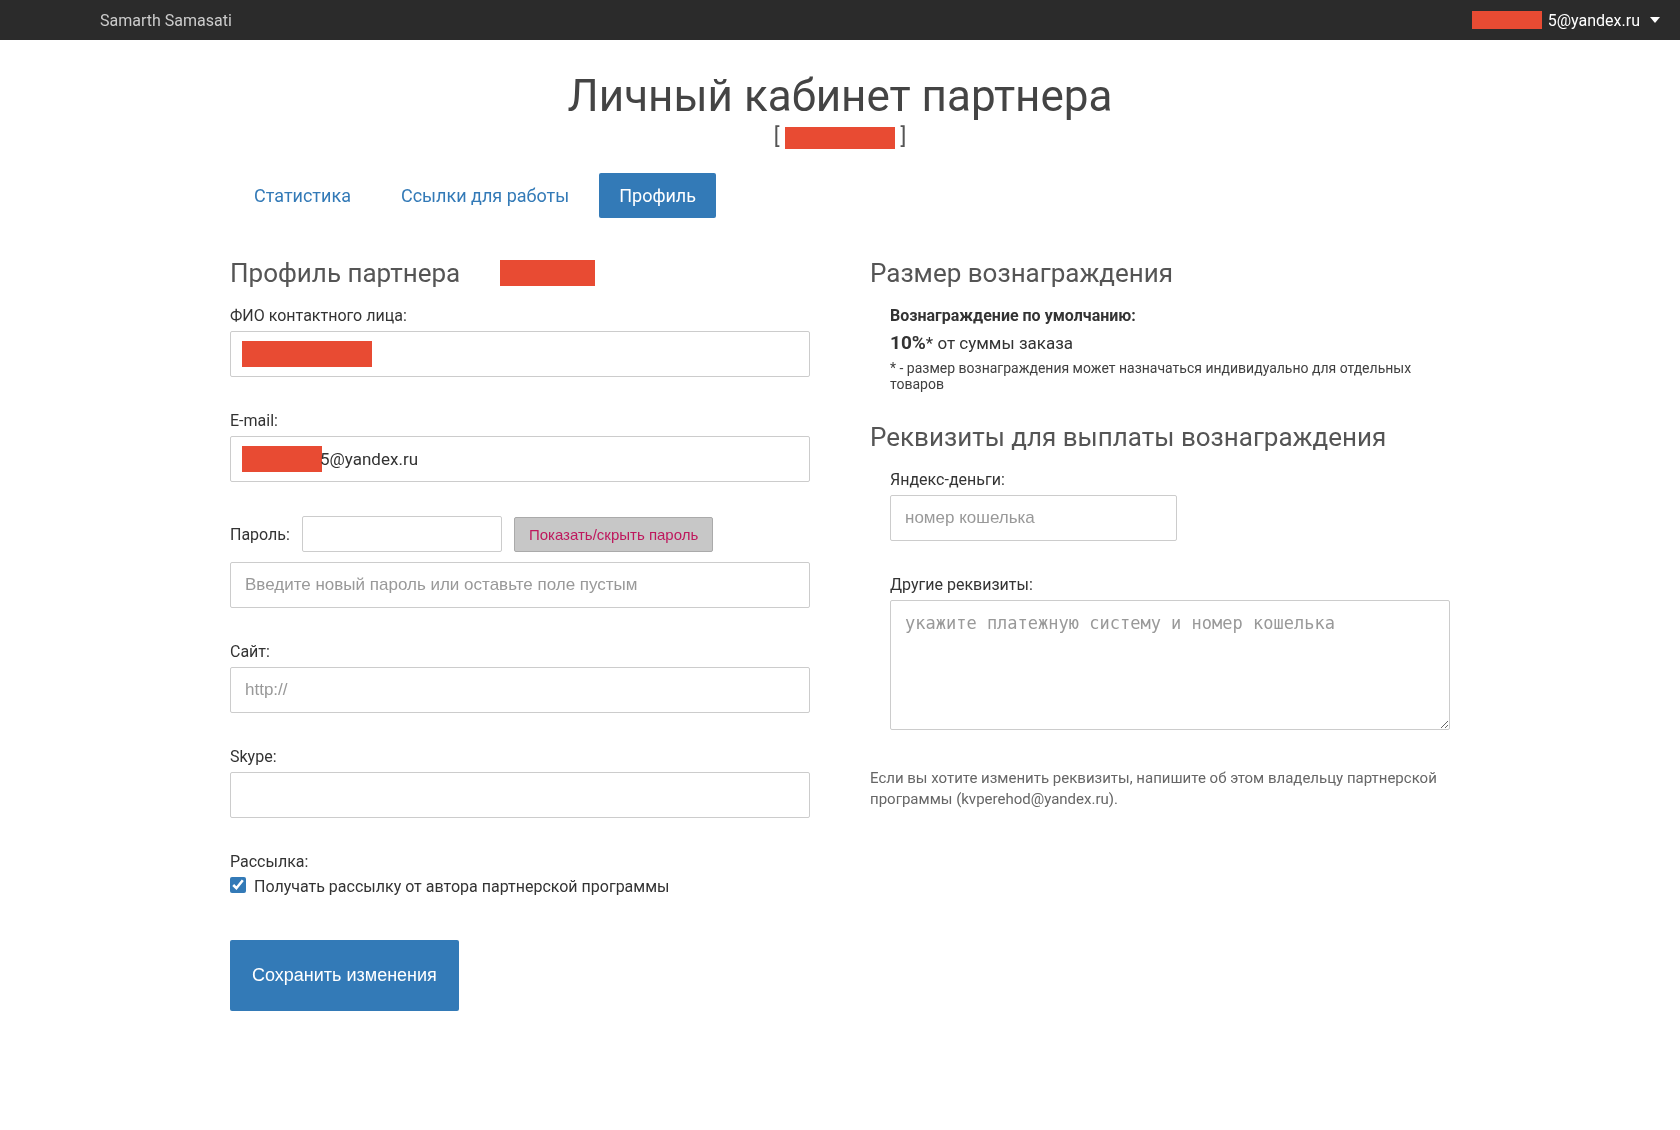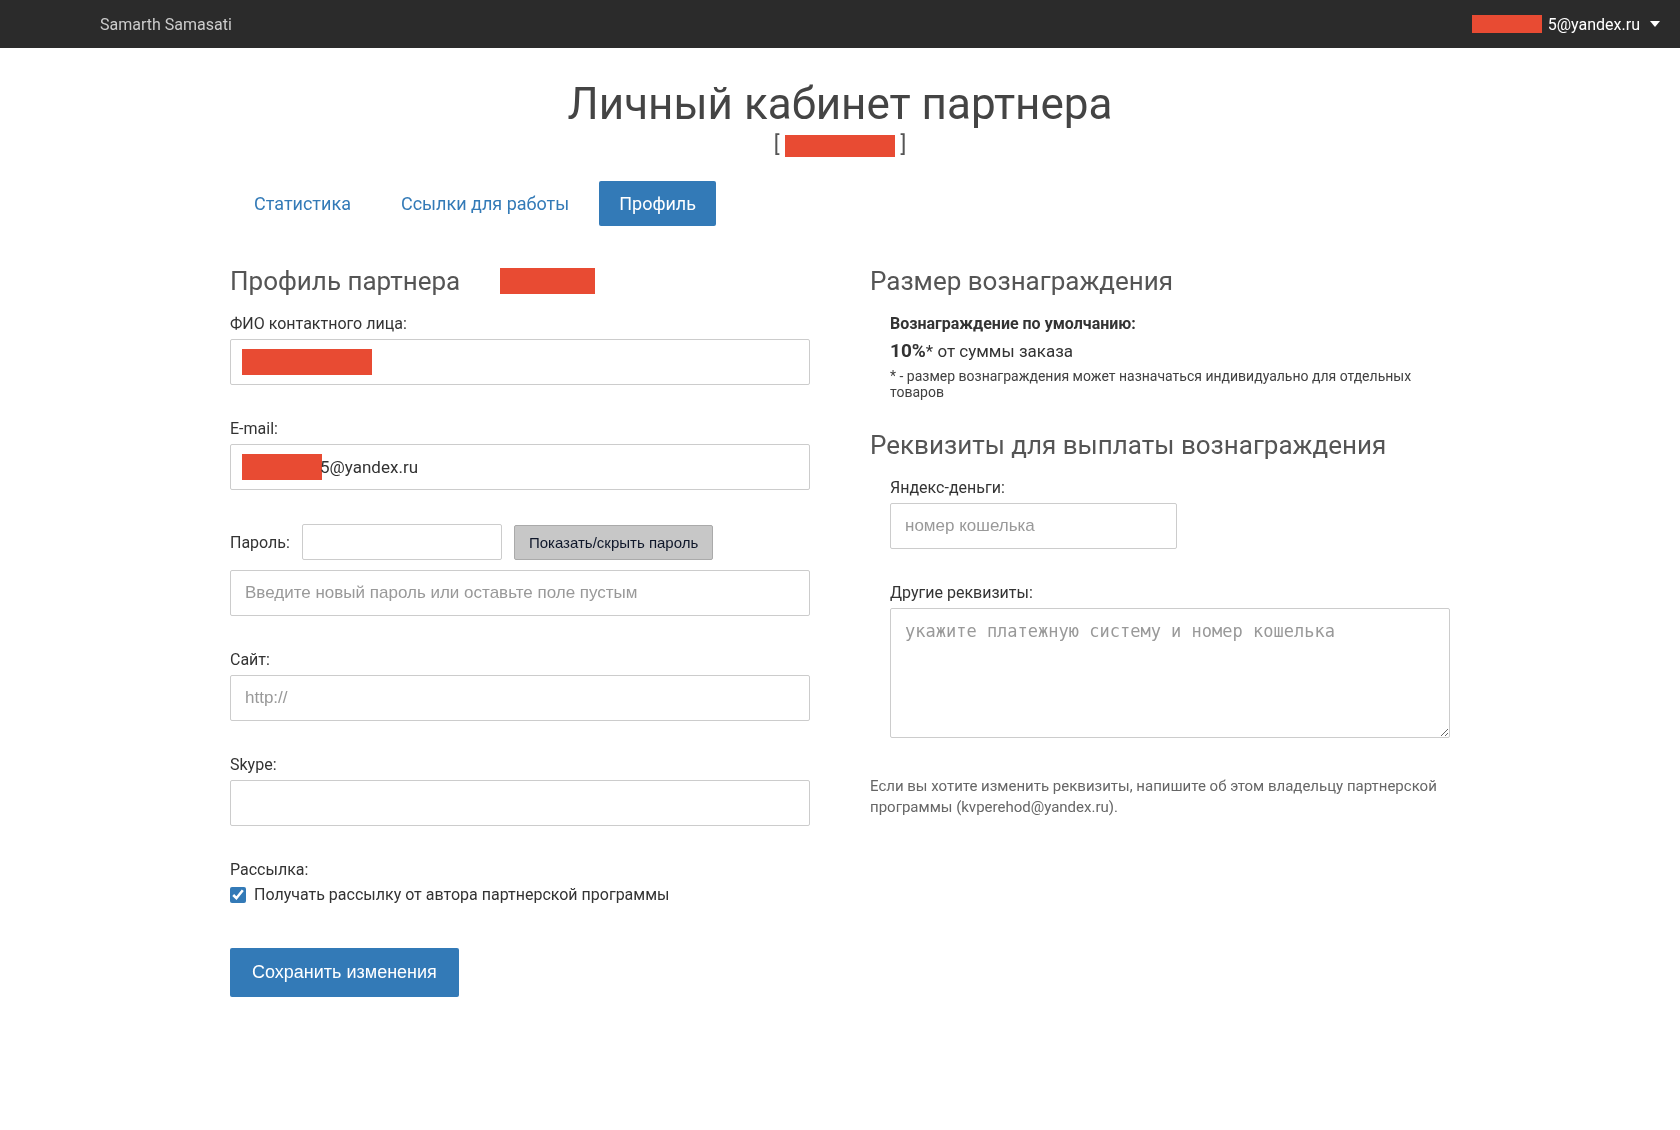--- a/index.html
+++ b/index.html
@@ -5,21 +5,21 @@
   * { box-sizing: border-box; margin: 0; padding: 0; }
   body {
     font-family: -apple-system, BlinkMacSystemFont, "Segoe UI", Roboto, "Helvetica Neue", Arial, sans-serif;
     font-size: 16px;
     color: #333;
     background: #fff;
   }
   .topbar {
     background: #2b2b2b;
     color: #ccc;
-    height: 48px;
+    height: 40px;
     display: flex;
     align-items: center;
     justify-content: space-between;
     padding: 0 20px 0 100px;
   }
   .topbar .brand { font-size: 16px; color: #ccc; }
   .topbar .user { display: flex; align-items: center; gap: 6px; color: #fff; font-size: 16px; }
   .redact-inline {
     background: #e84b33;
     display: inline-block;
@@ -139,37 +139,37 @@
     height: 36px;
     border: 1px solid #ccc;
     border-radius: 2px;
     padding: 0 8px;
   }
   .btn-gray {
     background: #c7c7c7;
     border: 1px solid #aaa;
     padding: 8px 14px;
     font-size: 15px;
-    color: #0f172a;
+    color: #be185d;
     cursor: pointer;
     border-radius: 2px;
   }
   .btn-primary {
     background: #337ab7;
     color: #fff;
     border: none;
-    padding: 14px 22px;
+    padding: 25px 22px;
     font-size: 18px;
     border-radius: 2px;
     cursor: pointer;
     margin-top: 10px;
   }
   .checkbox-row {
     display: flex;
-    align-items: center;
+    align-items: flex-start;
     gap: 8px;
     font-size: 16px;
   }
   .checkbox-row input[type=checkbox] {
     width: 16px; height: 16px;
     accent-color: #337ab7;
   }
   .reward-block { margin-left: 20px; margin-bottom: 20px; }
   .reward-label { font-weight: 700; font-size: 16px; margin-bottom: 6px; }
   .reward-value { font-size: 17px; margin-bottom: 6px; }

